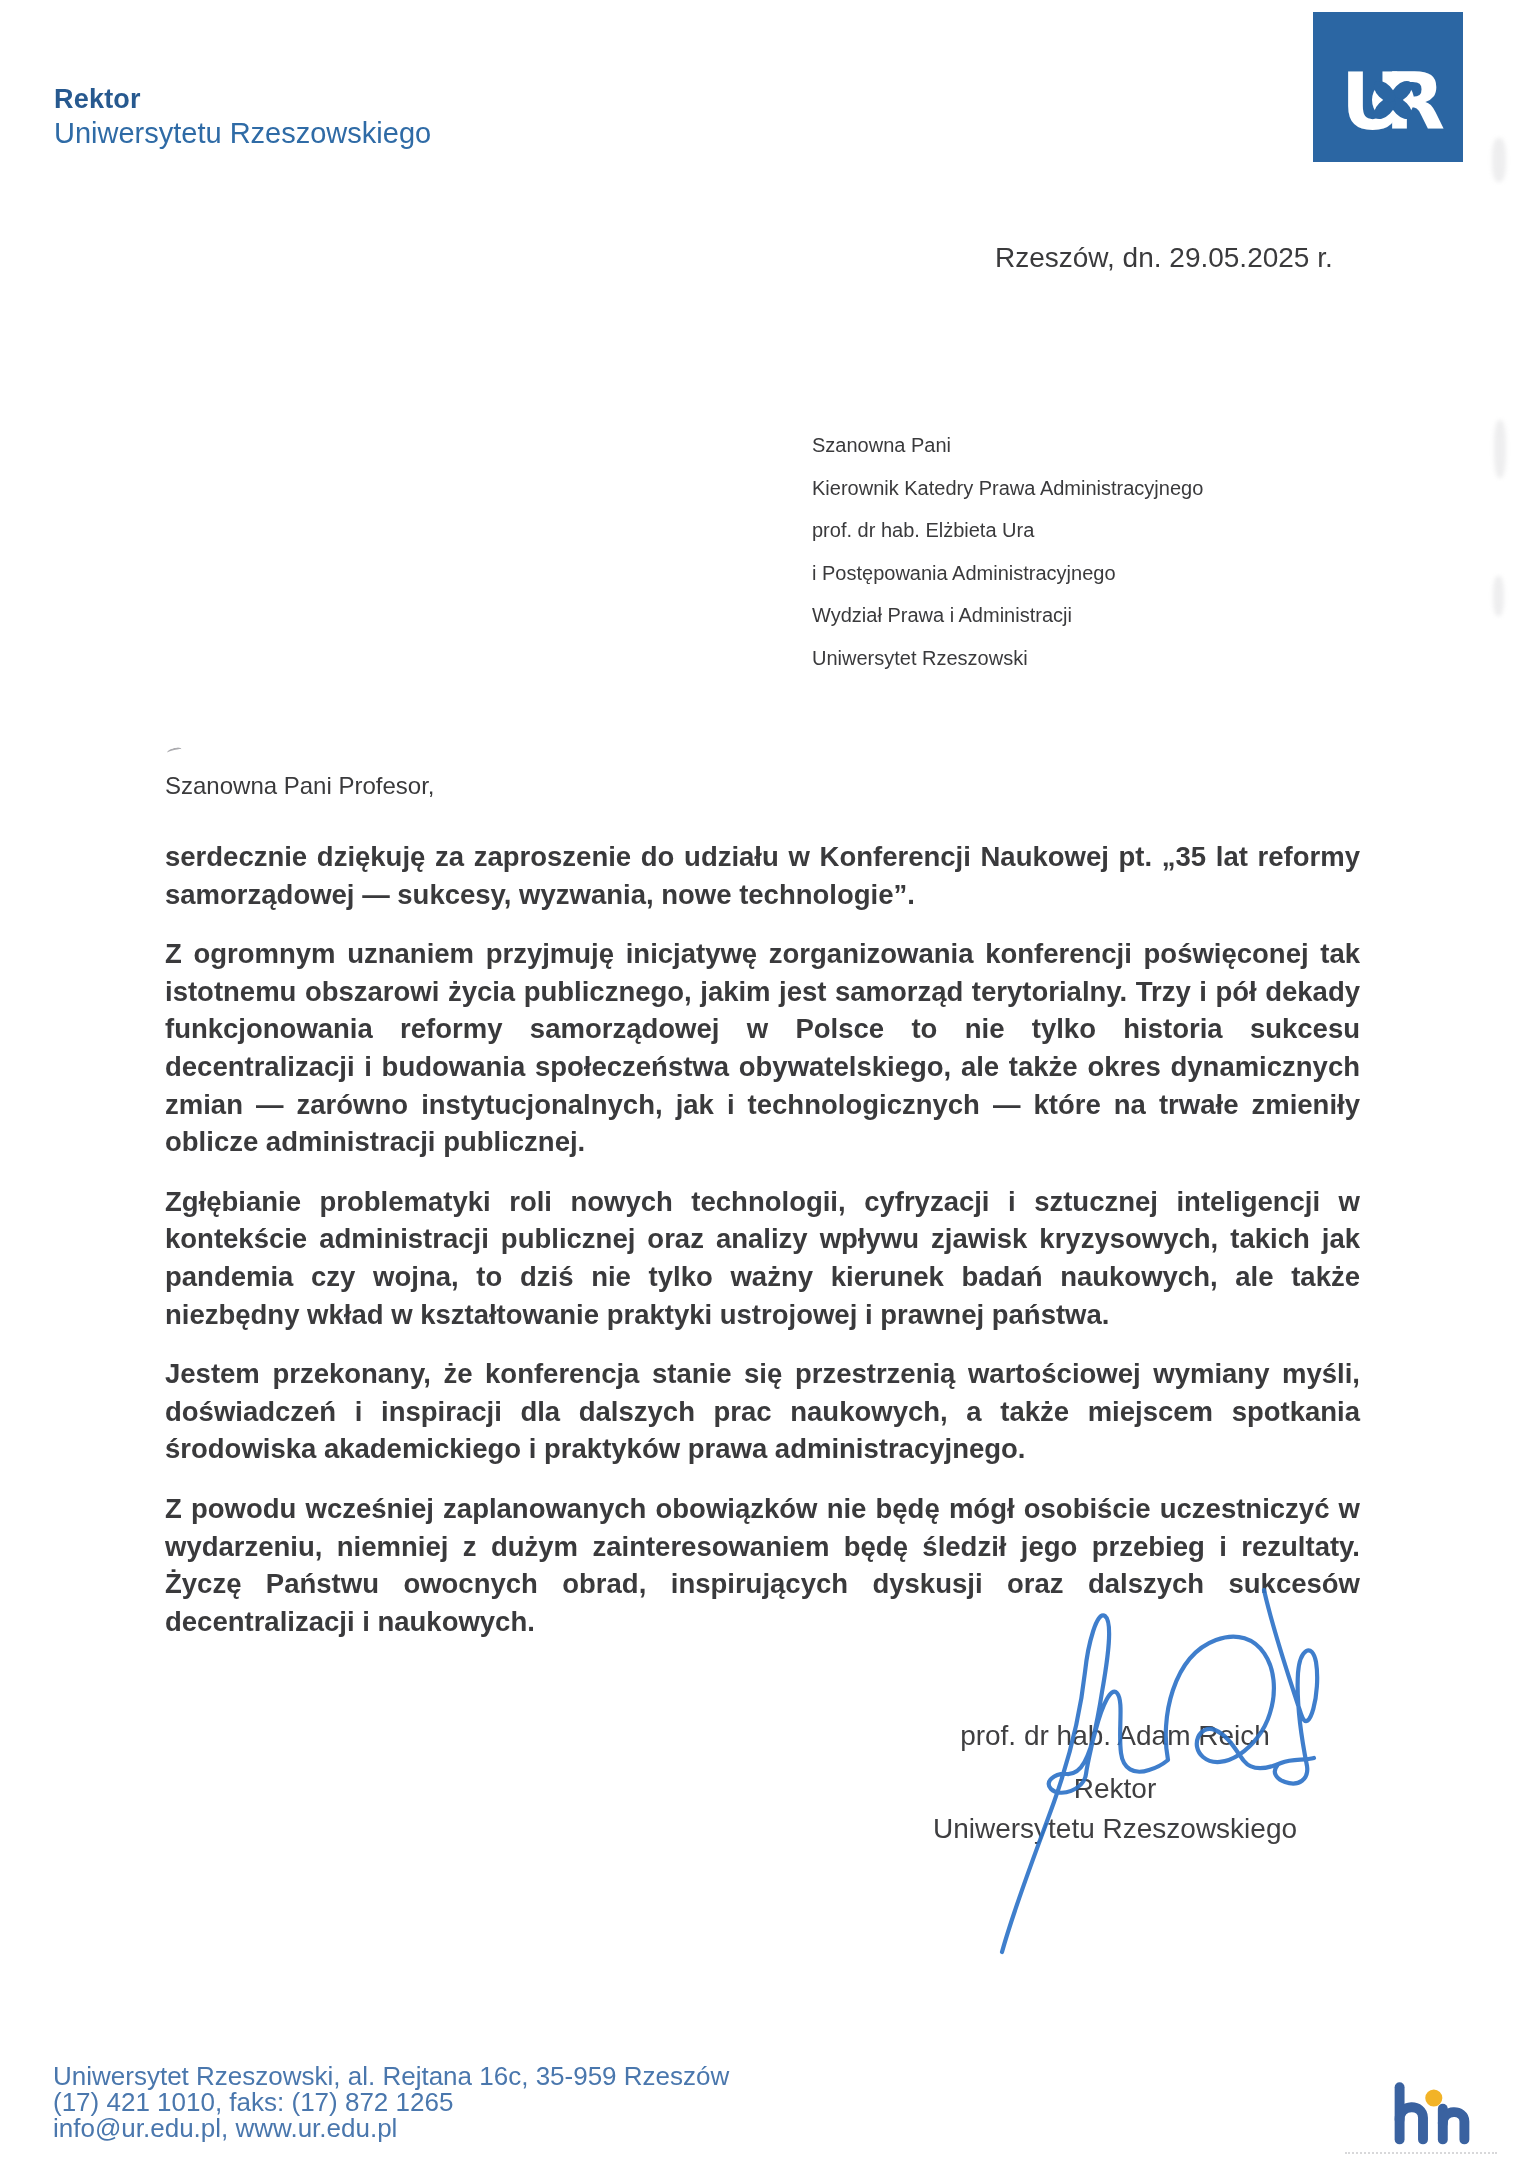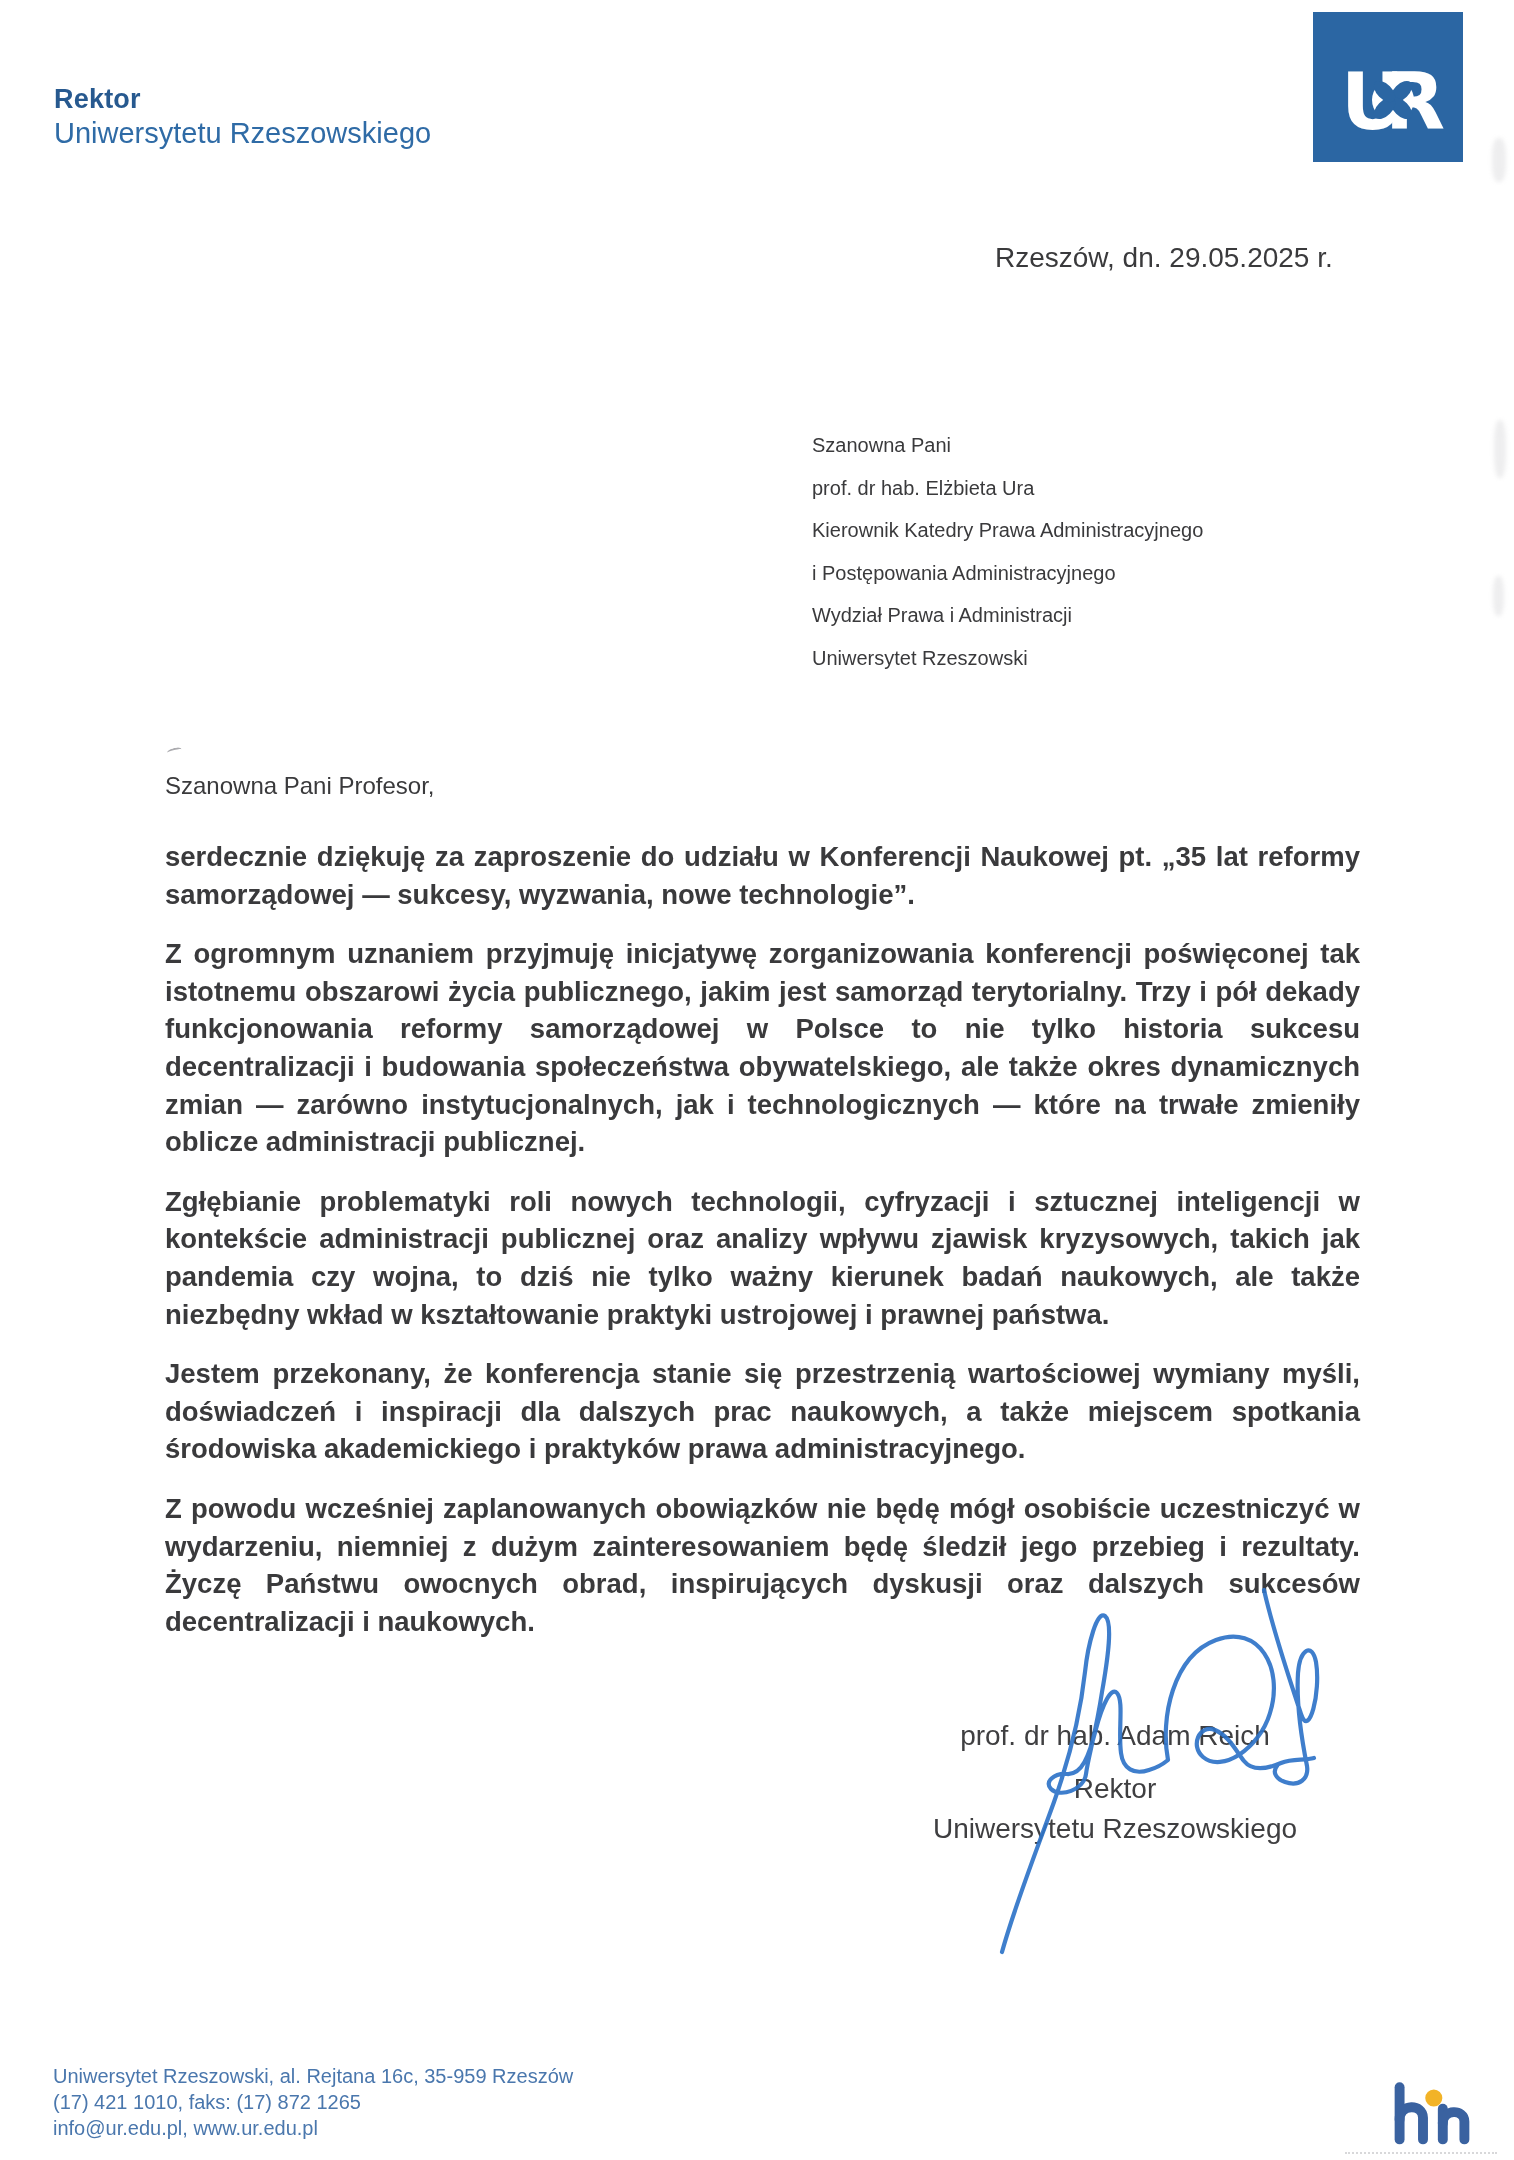--- a/index.html
+++ b/index.html
@@ -107,21 +107,21 @@
     line-height: 40px;
     color: #3f3f41;
   }
   .signer .signer-name { margin-bottom: 13px; }
 
   
   .footer {
     position: absolute;
     left: 53px;
     top: 2064px;
-    font-size: 20px;
+    font-size: 26px;
     line-height: 25.8px;
     color: #4a77ad;
   }
 
   .hr-logo {
     position: absolute;
     left: 1384px;
     top: 2080px;
     width: 96px;
     height: 72px;
@@ -176,22 +176,22 @@
       <ellipse cx="80" cy="76" rx="7.5" ry="13" transform="rotate(135 80 88)"></ellipse>
       <ellipse cx="80" cy="76" rx="7.5" ry="13" transform="rotate(225 80 88)"></ellipse>
       <ellipse cx="80" cy="76" rx="7.5" ry="13" transform="rotate(315 80 88)"></ellipse>
     </g>
   </svg>
 
   <div class="dateline">Rzeszów, dn. 29.05.2025 r.</div>
 
   <div class="recipient">
     <div>Szanowna Pani</div>
+    <div>Kierownik Katedry Prawa Administracyjnego</div>
     <div>prof. dr hab. Elżbieta Ura</div>
-    <div>Kierownik Katedry Prawa Administracyjnego</div>
     <div>i Postępowania Administracyjnego</div>
     <div>Wydział Prawa i Administracji</div>
     <div>Uniwersytet Rzeszowski</div>
   </div>
 
   <div class="artifact-tilde"></div>
   <div class="edge-smudge smudge-1"></div>
   <div class="edge-smudge smudge-2"></div>
   <div class="edge-smudge smudge-3"></div>
 

